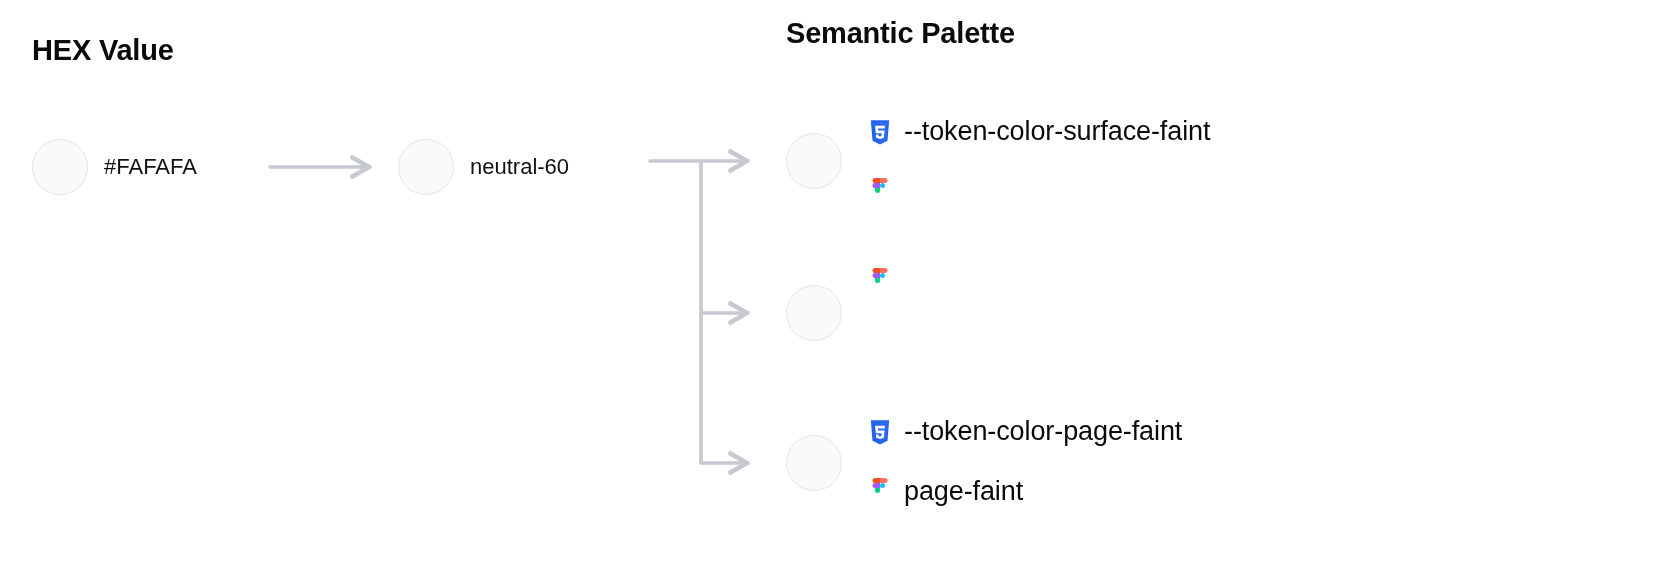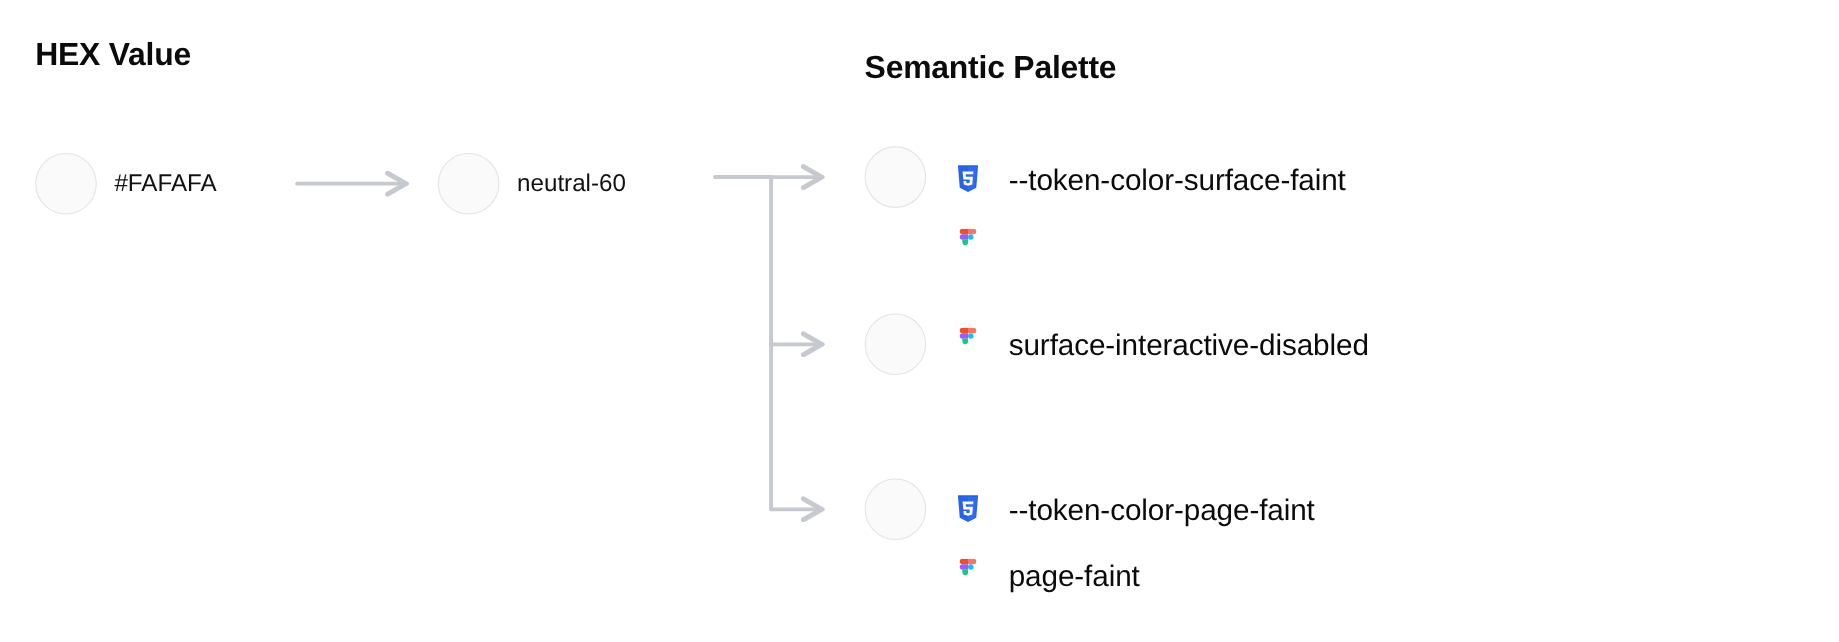--- a/index.html
+++ b/index.html
@@ -27,21 +27,21 @@
     position: absolute;
     font-size: 29px;
     font-weight: 700;
     letter-spacing: -0.2px;
     color: #0b0b0c;
     white-space: nowrap;
     line-height: 1;
   }
   #heading-hex   { left: 32px;  top: 36px; }
   #heading-core  { left: 396px; top: 36px; }
-  #heading-sem   { left: 786px; top: 48px; }
+  #heading-sem   { left: 786px; top: 19px; }
 
   
   .swatch {
     position: absolute;
     width: 56px;
     height: 56px;
     border-radius: 50%;
     background: #fafafa;
     border: 1px solid #e4e4e7;
     box-sizing: border-box;
@@ -78,23 +78,23 @@
   .token-group {
     position: absolute;
     left: 866px;
   }
   #token-group-0 { top: 118px; }
   #token-group-1 { top: 268px; }
   #token-group-2 { top: 418px; }
 
   .token-line {
     display: flex;
-    align-items: flex-end;
+    align-items: flex-start;
     height: 60px;
-    gap: 23px;
+    gap: 10px;
   }
 
   .token-text {
     font-size: 27px;
     font-weight: 400;
     color: #0b0b0c;
     white-space: nowrap;
     letter-spacing: -0.1px;
     line-height: 1;
   }
@@ -173,21 +173,20 @@
     <div class="token-line">
       <span class="icon-slot figma">
         <svg width="20" height="30" viewBox="0 0 20 30" xmlns="http://www.w3.org/2000/svg">
           <path d="M5 0 h5 v5 h-5 a2.5 2.5 0 0 1 0 -5 z" fill="#F24E1E"></path>
           <path d="M10 0 h5 a2.5 2.5 0 0 1 0 5 h-5 z" fill="#FF7262"></path>
           <path d="M5 5 h5 v5 h-5 a2.5 2.5 0 0 1 0 -5 z" fill="#A259FF"></path>
           <circle cx="12.5" cy="7.5" r="2.5" fill="#1ABCFE"></circle>
           <path d="M5 10 h5 v2.5 a2.5 2.5 0 0 1 -5 0 a2.5 2.5 0 0 1 0 -2.5 z" fill="#0ACF83"></path>
         </svg>
       </span>
-      <span class="token-text">surface-interactive-disabled</span>
     </div>
   </div>
 
   <div class="token-group" id="token-group-2">
     <div class="token-line">
       <span class="icon-slot">
         <svg width="22" height="26" viewBox="0 0 24 28" xmlns="http://www.w3.org/2000/svg">
           <path d="M2 0 L22 0 L20.2 22.5 L12 26.6 L3.8 22.5 Z" fill="#2563EB"></path>
           <path d="M12 1.8 L20.3 1.8 L18.8 21.6 L12 24.9 Z" fill="#2F6BF2"></path>
           <path d="M6.6 6.2 L17.4 6.2 L17.1 9.1 L9.7 9.1 L9.9 11.4 L16.9 11.4 L16.2 19.1 L12 20.5 L7.8 19.1 L7.5 15.6 L10.3 15.6 L10.45 17.3 L12 17.8 L13.6 17.3 L13.8 14.3 L7.4 14.3 Z" fill="#FFFFFF"></path>

